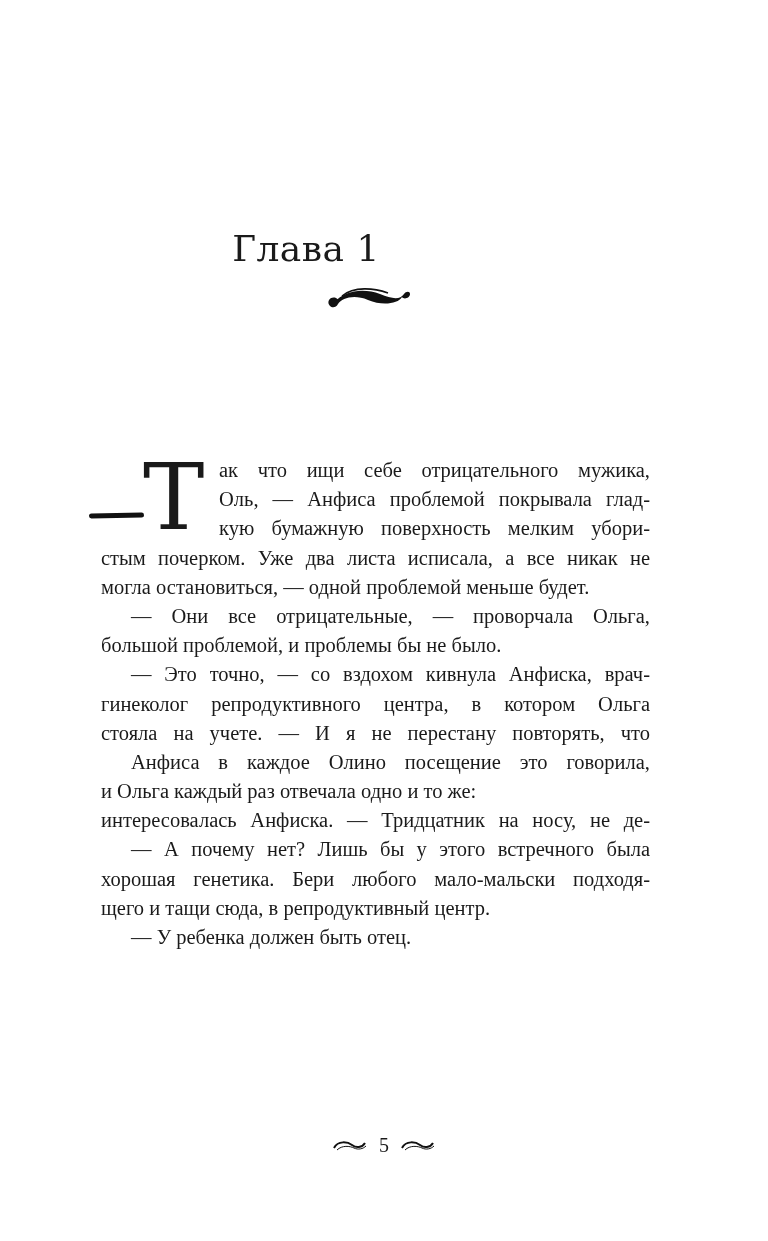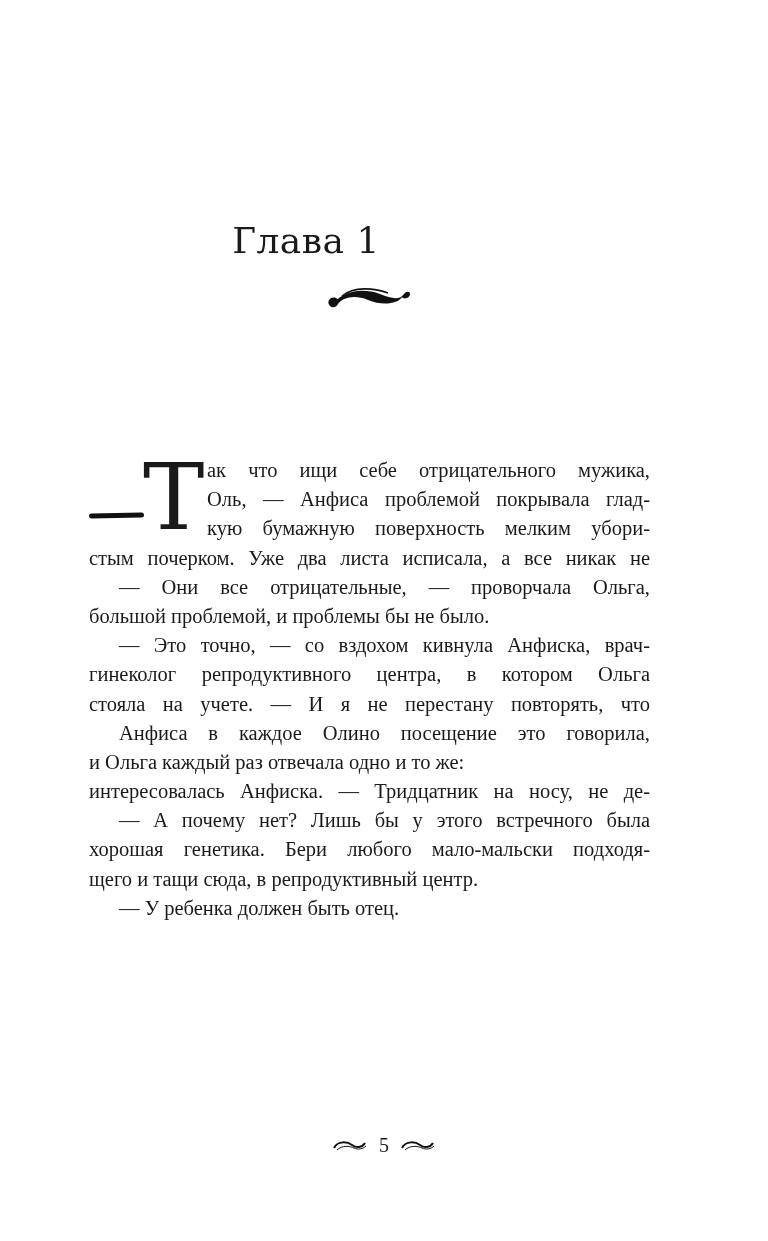--- a/index.html
+++ b/index.html
@@ -1,23 +1,23 @@
 <!DOCTYPE html>
 <html><head>
 <meta charset="utf-8">
 <style>
   html, body { margin:0; padding:0; background:#ffffff; }
   body { width:768px; height:1241px; position:relative; overflow:hidden;
          font-family:"Liberation Serif", "DejaVu Serif", serif; color:#1a1a1a; }
-  .chapter-title { position:absolute; left:0; width:612px; top:220px; text-align:center;
+  .chapter-title { position:absolute; left:0; width:612px; top:228px; text-align:center;
          font-size:36px; letter-spacing:0.5px; font-family:"DejaVu Serif", serif; font-weight:normal; }
   .ornament { position:absolute; left:324px; top:280px; width:90px; height:32px; }
   .text-block { position:absolute; left:89px; width:561px; top:456px;
          font-size:20.5px; line-height:29.2px; text-align:justify; }
-  .line { display:block; height:29.2px; white-space:nowrap; text-align-last:justify; }
+  .line { display:block; height:29.2px; white-space:nowrap; text-align-last:justify;margin-left:12px; }
   .line.last { text-align-last:left; }
   .indent { padding-left:30px; }
   .dropcap-area { position:relative; }
   .dropcap-dash { position:absolute; left:0; top:57px; width:55px; height:5px;
          background:#111; border-radius:3px; transform:rotate(-1deg); }
   .dropcap-letter { position:absolute; left:54px; top:2px; font-size:92px; line-height:80px;
          font-family:"DejaVu Serif", serif; font-weight:normal; }
   .dc-line { padding-left:118px; }
   .footer { position:absolute; left:0; width:768px; top:1132px; text-align:center; font-size:20px; }
   .footer .num { display:inline-block; margin:0 6px; vertical-align:middle; }
@@ -35,20 +35,21 @@
 
 <div class="text-block" id="textblock">
   <div class="dropcap-area">
     <div class="dropcap-dash"></div>
     <div class="dropcap-letter">Т</div>
   </div>
 <span class="line dc-line">ак что ищи себе отрицательного мужика,</span>
     <span class="line dc-line">Оль, — Анфиса проблемой покрывала глад-</span>
     <span class="line dc-line">кую бумажную поверхность мелким убори-</span>
     <span class="line">стым почерком. Уже два листа исписала, а все никак не</span>
+    <span class="line last">могла остановиться, — одной проблемой меньше будет.</span>
     <span class="line indent">— Они все отрицательные, — проворчала Ольга,</span>
     <span class="line last">большой проблемой, и проблемы бы не было.</span>
     <span class="line indent">— Это точно, — со вздохом кивнула Анфиска, врач-</span>
     <span class="line">гинеколог репродуктивного центра, в котором Ольга</span>
     <span class="line">стояла на учете. — И я не перестану повторять, что</span>
     <span class="line indent">Анфиса в каждое Олино посещение это говорила,</span>
     <span class="line last">и Ольга каждый раз отвечала одно и то же:</span>
     <span class="line">интересовалась Анфиска. — Тридцатник на носу, не де-</span>
     <span class="line indent">— А почему нет? Лишь бы у этого встречного была</span>
     <span class="line">хорошая генетика. Бери любого мало-мальски подходя-</span>

